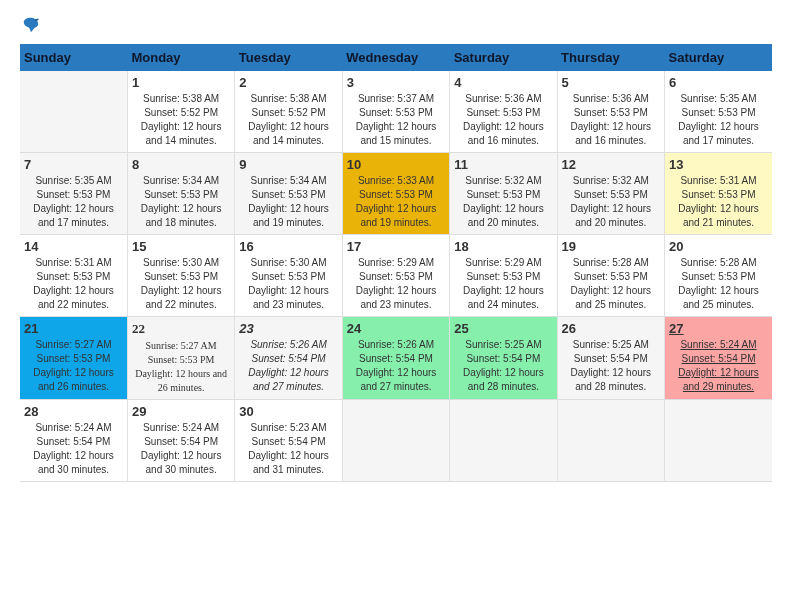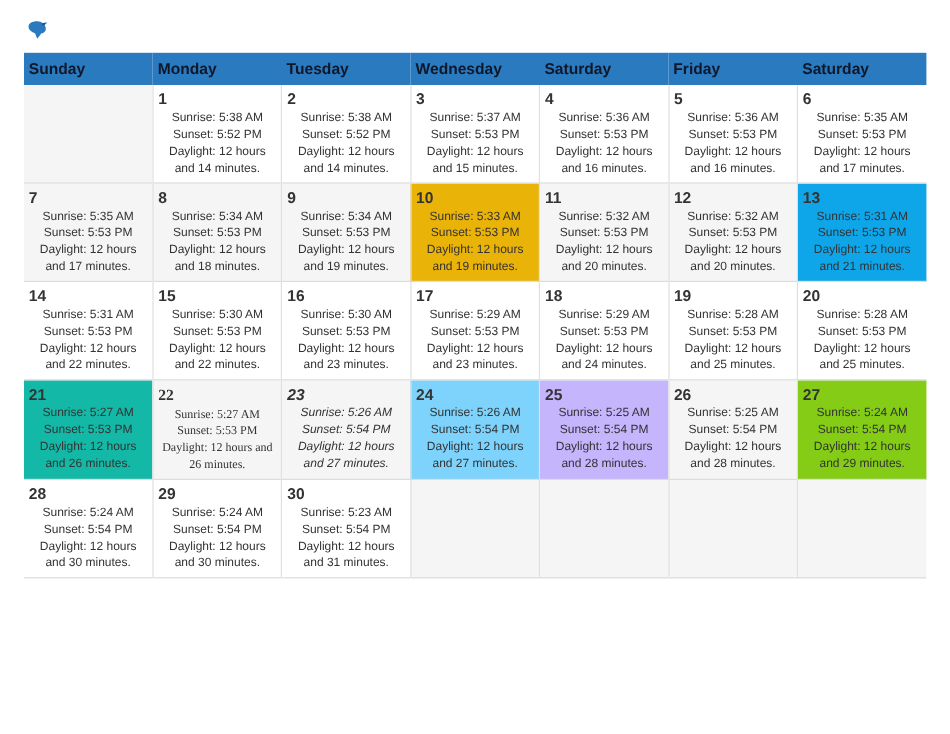--- a/index.html
+++ b/index.html
@@ -119,21 +119,21 @@
 </div>
 
 <table>
   <thead>
     <tr>
     <th>Sunday</th>
         <th>Monday</th>
         <th>Tuesday</th>
         <th>Wednesday</th>
         <th>Saturday</th>
-        <th>Friday</th>
+        <th>Thursday</th>
         <th>Saturday</th>
       </tr>
   </thead>
   <tbody id="calendar-body">
   <tr class="week-row" style="background: rgb(255, 255, 255);">
         <td class="empty-cell" style="background: rgb(240, 240, 240);"></td>
         <td>
           <span class="day-number">1</span>
           <div class="day-info">Sunrise: 5:38 AM<br>Sunset: 5:52 PM<br>Daylight: 12 hours and 14 minutes.</div>
         </td>
@@ -176,21 +176,21 @@
           <div class="day-info">Sunrise: 5:33 AM<br>Sunset: 5:53 PM<br>Daylight: 12 hours and 19 minutes.</div>
         </td>
         <td style="background: rgb(245, 245, 245);">
           <span class="day-number">11</span>
           <div class="day-info">Sunrise: 5:32 AM<br>Sunset: 5:53 PM<br>Daylight: 12 hours and 20 minutes.</div>
         </td>
         <td style="background: rgb(245, 245, 245);">
           <span class="day-number">12</span>
           <div class="day-info">Sunrise: 5:32 AM<br>Sunset: 5:53 PM<br>Daylight: 12 hours and 20 minutes.</div>
         </td>
-        <td style="background: #0ea5e9;">
+        <td style="background: #fef9c3;">
           <span class="day-number">13</span>
           <div class="day-info">Sunrise: 5:31 AM<br>Sunset: 5:53 PM<br>Daylight: 12 hours and 21 minutes.</div>
         </td>
       </tr>
       <tr class="week-row" style="background: rgb(255, 255, 255);">
         <td>
           <span class="day-number">14</span>
           <div class="day-info">Sunrise: 5:31 AM<br>Sunset: 5:53 PM<br>Daylight: 12 hours and 22 minutes.</div>
         </td>
         <td>
@@ -212,45 +212,45 @@
         <td>
           <span class="day-number">19</span>
           <div class="day-info">Sunrise: 5:28 AM<br>Sunset: 5:53 PM<br>Daylight: 12 hours and 25 minutes.</div>
         </td>
         <td>
           <span class="day-number">20</span>
           <div class="day-info">Sunrise: 5:28 AM<br>Sunset: 5:53 PM<br>Daylight: 12 hours and 25 minutes.</div>
         </td>
       </tr>
       <tr class="week-row" style="background: rgb(245, 245, 245);">
-        <td style="background: #14b8a6;">
+        <td style="background: #0ea5e9;">
           <span class="day-number">21</span>
           <div class="day-info">Sunrise: 5:27 AM<br>Sunset: 5:53 PM<br>Daylight: 12 hours and 26 minutes.</div>
         </td>
         <td style="background: rgb(245, 245, 245); font-family: Liberation Serif, serif;">
           <span class="day-number">22</span>
           <div class="day-info">Sunrise: 5:27 AM<br>Sunset: 5:53 PM<br>Daylight: 12 hours and 26 minutes.</div>
         </td>
         <td style="background: rgb(245, 245, 245); font-style: italic;">
           <span class="day-number">23</span>
           <div class="day-info">Sunrise: 5:26 AM<br>Sunset: 5:54 PM<br>Daylight: 12 hours and 27 minutes.</div>
         </td>
-        <td style="background: #7dd3fc;">
+        <td style="background: #86efac;">
           <span class="day-number">24</span>
           <div class="day-info">Sunrise: 5:26 AM<br>Sunset: 5:54 PM<br>Daylight: 12 hours and 27 minutes.</div>
         </td>
-        <td style="background: #c4b5fd;">
+        <td style="background: #86efac;">
           <span class="day-number">25</span>
           <div class="day-info">Sunrise: 5:25 AM<br>Sunset: 5:54 PM<br>Daylight: 12 hours and 28 minutes.</div>
         </td>
         <td style="background: rgb(245, 245, 245);">
           <span class="day-number">26</span>
           <div class="day-info">Sunrise: 5:25 AM<br>Sunset: 5:54 PM<br>Daylight: 12 hours and 28 minutes.</div>
         </td>
-        <td style="background: #84cc16;">
+        <td style="background: #fca5a5; text-decoration: underline;">
           <span class="day-number">27</span>
           <div class="day-info">Sunrise: 5:24 AM<br>Sunset: 5:54 PM<br>Daylight: 12 hours and 29 minutes.</div>
         </td>
       </tr>
       <tr class="week-row" style="background: rgb(255, 255, 255); margin-top: 24px;">
         <td>
           <span class="day-number">28</span>
           <div class="day-info">Sunrise: 5:24 AM<br>Sunset: 5:54 PM<br>Daylight: 12 hours and 30 minutes.</div>
         </td>
         <td>

